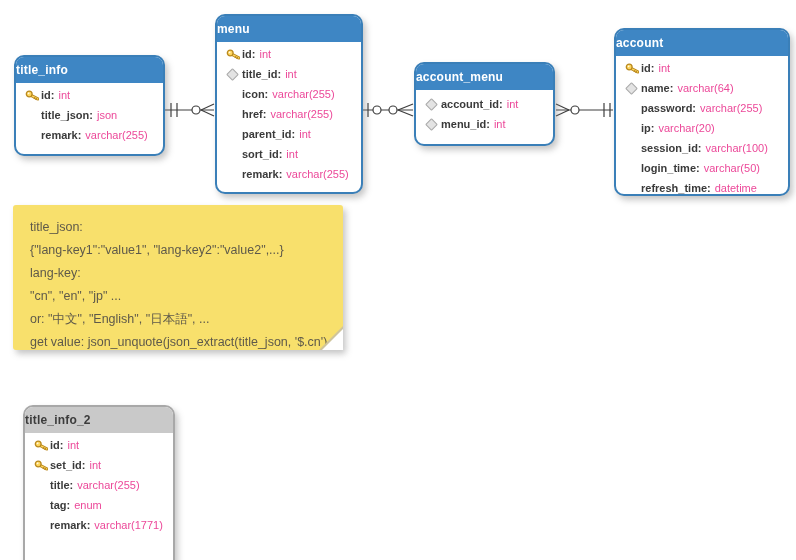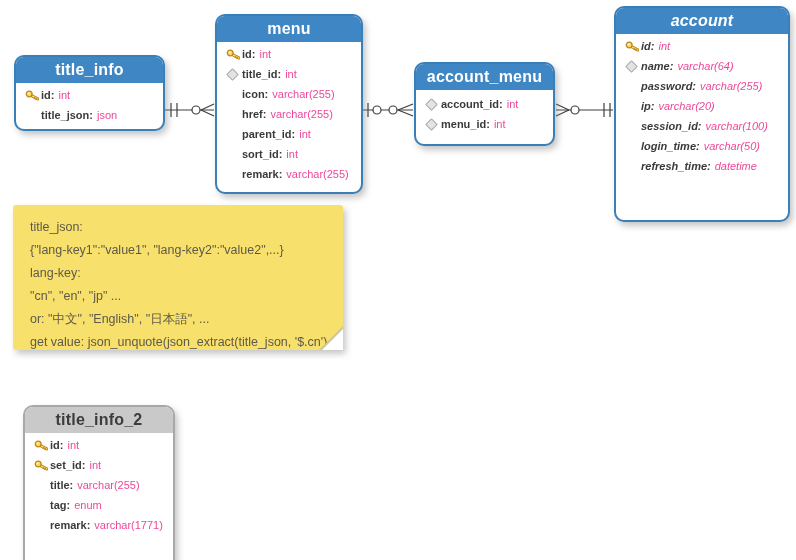--- a/index.html
+++ b/index.html
@@ -10,22 +10,22 @@
   svg.connectors { position:absolute; left:0; top:0; width:796px; height:560px; }
   svg.connectors line { stroke:#3f3f3f; stroke-width:1.2; }
   svg.connectors circle { stroke:#3f3f3f; stroke-width:1.2; fill:#ffffff; }
 
   .er-table {
     position:absolute; background:#ffffff; border:2px solid #3a7fb8;
     border-radius:10px; box-shadow:3px 4px 6px rgba(130,130,130,.45);
     overflow:hidden; box-sizing:border-box;
   }
   .er-table .thead {
-    height:26px; line-height:26px; text-align:center;
-    background:#3e86c4; color:#ffffff; font-size:16px; font-weight:bold;
+    height:26px; line-height:26px; text-align:left;
+    background:#3e86c4; color:#ffffff; font-size:12px; font-weight:bold;
     letter-spacing:.2px;
   }
   .er-table.gray { border-color:#a8a8a8; }
   .er-table.gray .thead { background:#c9c9c9; color:#3c3c3c; }
   .tbody { padding-top:2px; }
   .frow { height:20px; display:flex; align-items:center; padding:0 6px 0 6px; font-size:11px; white-space:nowrap; }
   .frow .icell { flex:0 0 19px; width:19px; display:flex; align-items:center; justify-content:center; }
   .fname { color:#3a3a3a; font-weight:bold; }
   .ftype { color:#ec4899; margin-left:4px; }
   .diamond { width:7px; height:7px; background:#e3e3e3; border:1px solid #a9a9a9; transform:rotate(45deg); border-radius:1px; }
@@ -76,21 +76,21 @@
     <g>
       <line x1="556" y1="110" x2="613" y2="110"></line>
       <line x1="569" y1="110" x2="556" y2="104"></line>
       <line x1="569" y1="110" x2="556" y2="116"></line>
       <circle cx="575" cy="110" r="4"></circle>
       <line x1="604" y1="103" x2="604" y2="117"></line>
       <line x1="610" y1="103" x2="610" y2="117"></line>
     </g>
   </svg>
 
-  <div class="er-table" style="left:14px; top:55px; width:151px; height:76px;">
+  <div class="er-table" style="left:14px; top:55px; width:151px; height:101px;">
     <div class="thead">title_info</div>
     <div class="tbody">
         <div class="frow">
           <span class="icell">
             <svg width="14" height="13" viewBox="0 0 14 13">
               <line x1="6.5" y1="6.6" x2="12.8" y2="9.9" stroke="#b9891f" stroke-width="3.2" stroke-linecap="round"></line>
               <line x1="6.5" y1="6.6" x2="12.6" y2="9.8" stroke="#ffd75e" stroke-width="1.5" stroke-linecap="round"></line>
               <line x1="9.8" y1="8.2" x2="9.1" y2="9.9" stroke="#b9891f" stroke-width="1.4"></line>
               <line x1="11.5" y1="9.1" x2="10.8" y2="11" stroke="#b9891f" stroke-width="1.4"></line>
               <circle cx="4.2" cy="5" r="2.9" fill="#ffd75e" stroke="#b9891f" stroke-width="1.3"></circle>
@@ -178,21 +178,21 @@
         <div class="frow">
           <span class="icell">
             <span class="diamond"></span>
           </span>
           <span class="fname">menu_id:</span>
           <span class="ftype">int</span>
         </div>
       </div>
   </div>
 
-  <div class="er-table" style="left:614px; top:6px; width:176px; height:216px;font-style:italic;">
+  <div class="er-table" style="left:614px; top:28px; width:176px; height:168px;">
     <div class="thead">account</div>
     <div class="tbody">
         <div class="frow">
           <span class="icell">
             <svg width="14" height="13" viewBox="0 0 14 13">
               <line x1="6.5" y1="6.6" x2="12.8" y2="9.9" stroke="#b9891f" stroke-width="3.2" stroke-linecap="round"></line>
               <line x1="6.5" y1="6.6" x2="12.6" y2="9.8" stroke="#ffd75e" stroke-width="1.5" stroke-linecap="round"></line>
               <line x1="9.8" y1="8.2" x2="9.1" y2="9.9" stroke="#b9891f" stroke-width="1.4"></line>
               <line x1="11.5" y1="9.1" x2="10.8" y2="11" stroke="#b9891f" stroke-width="1.4"></line>
               <circle cx="4.2" cy="5" r="2.9" fill="#ffd75e" stroke="#b9891f" stroke-width="1.3"></circle>

